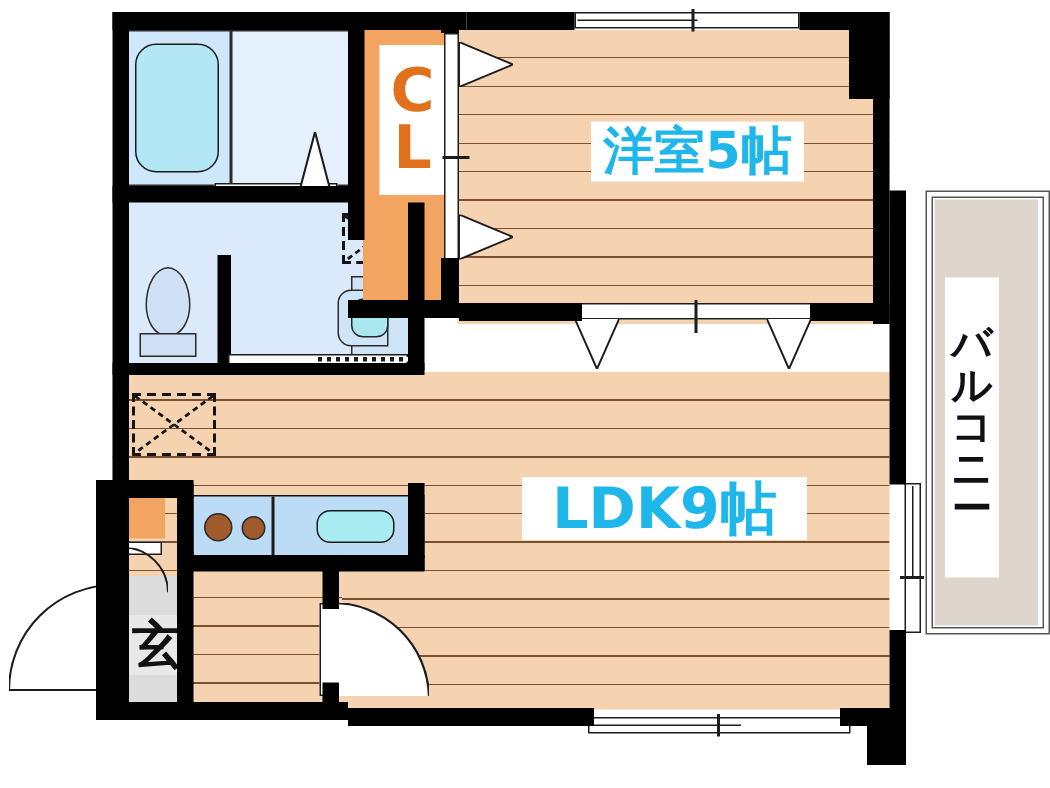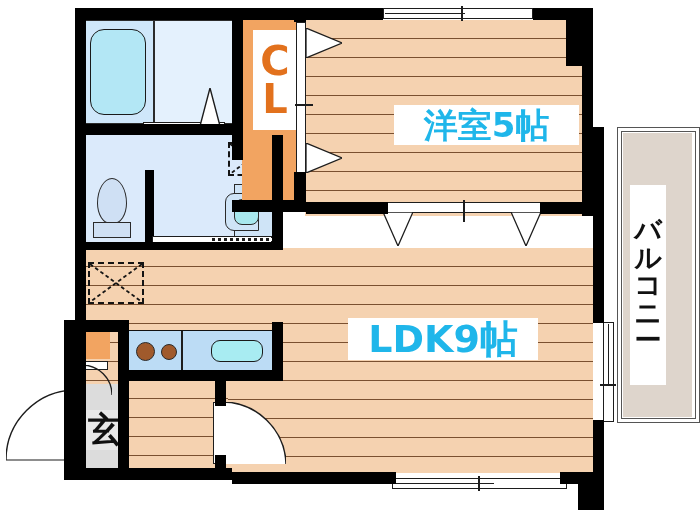--- a/index.html
+++ b/index.html
@@ -343,21 +343,21 @@
 
   <div class="abs wall" style="left:75px; top:320px; width:54px; height:12px;"></div>
   <div class="abs wall" style="left:118px; top:368px; width:11px; height:112px;"></div>
 
   <div class="abs wall" style="left:215px; top:372px; width:11px; height:34px;"></div>
   <div class="abs wall" style="left:215px; top:455px; width:11px; height:22px;"></div>
   <div class="abs wall" style="left:128px; top:370px; width:155px; height:11px;"></div>
   <div class="abs wall" style="left:118px; top:322px; width:11px; height:48px;"></div>
   <div class="abs wall" style="left:272px; top:322px; width:11px; height:58px;"></div>
 
-  <div class="abs room-label" style="left:394px; top:105px; width:185px; height:40px; font-size:34px;">
+  <div class="abs room-label" style="left:394px; top:81px; width:142px; height:40px; font-size:34px;">
     <span>洋室5帖</span>
   </div>
 
   <div class="abs room-label" style="left:348px; top:318px; width:190px; height:42px; font-size:38px;text-align:center;">
     <span>LDK9帖</span>
   </div>
 
 </div>
 
 </body></html>

